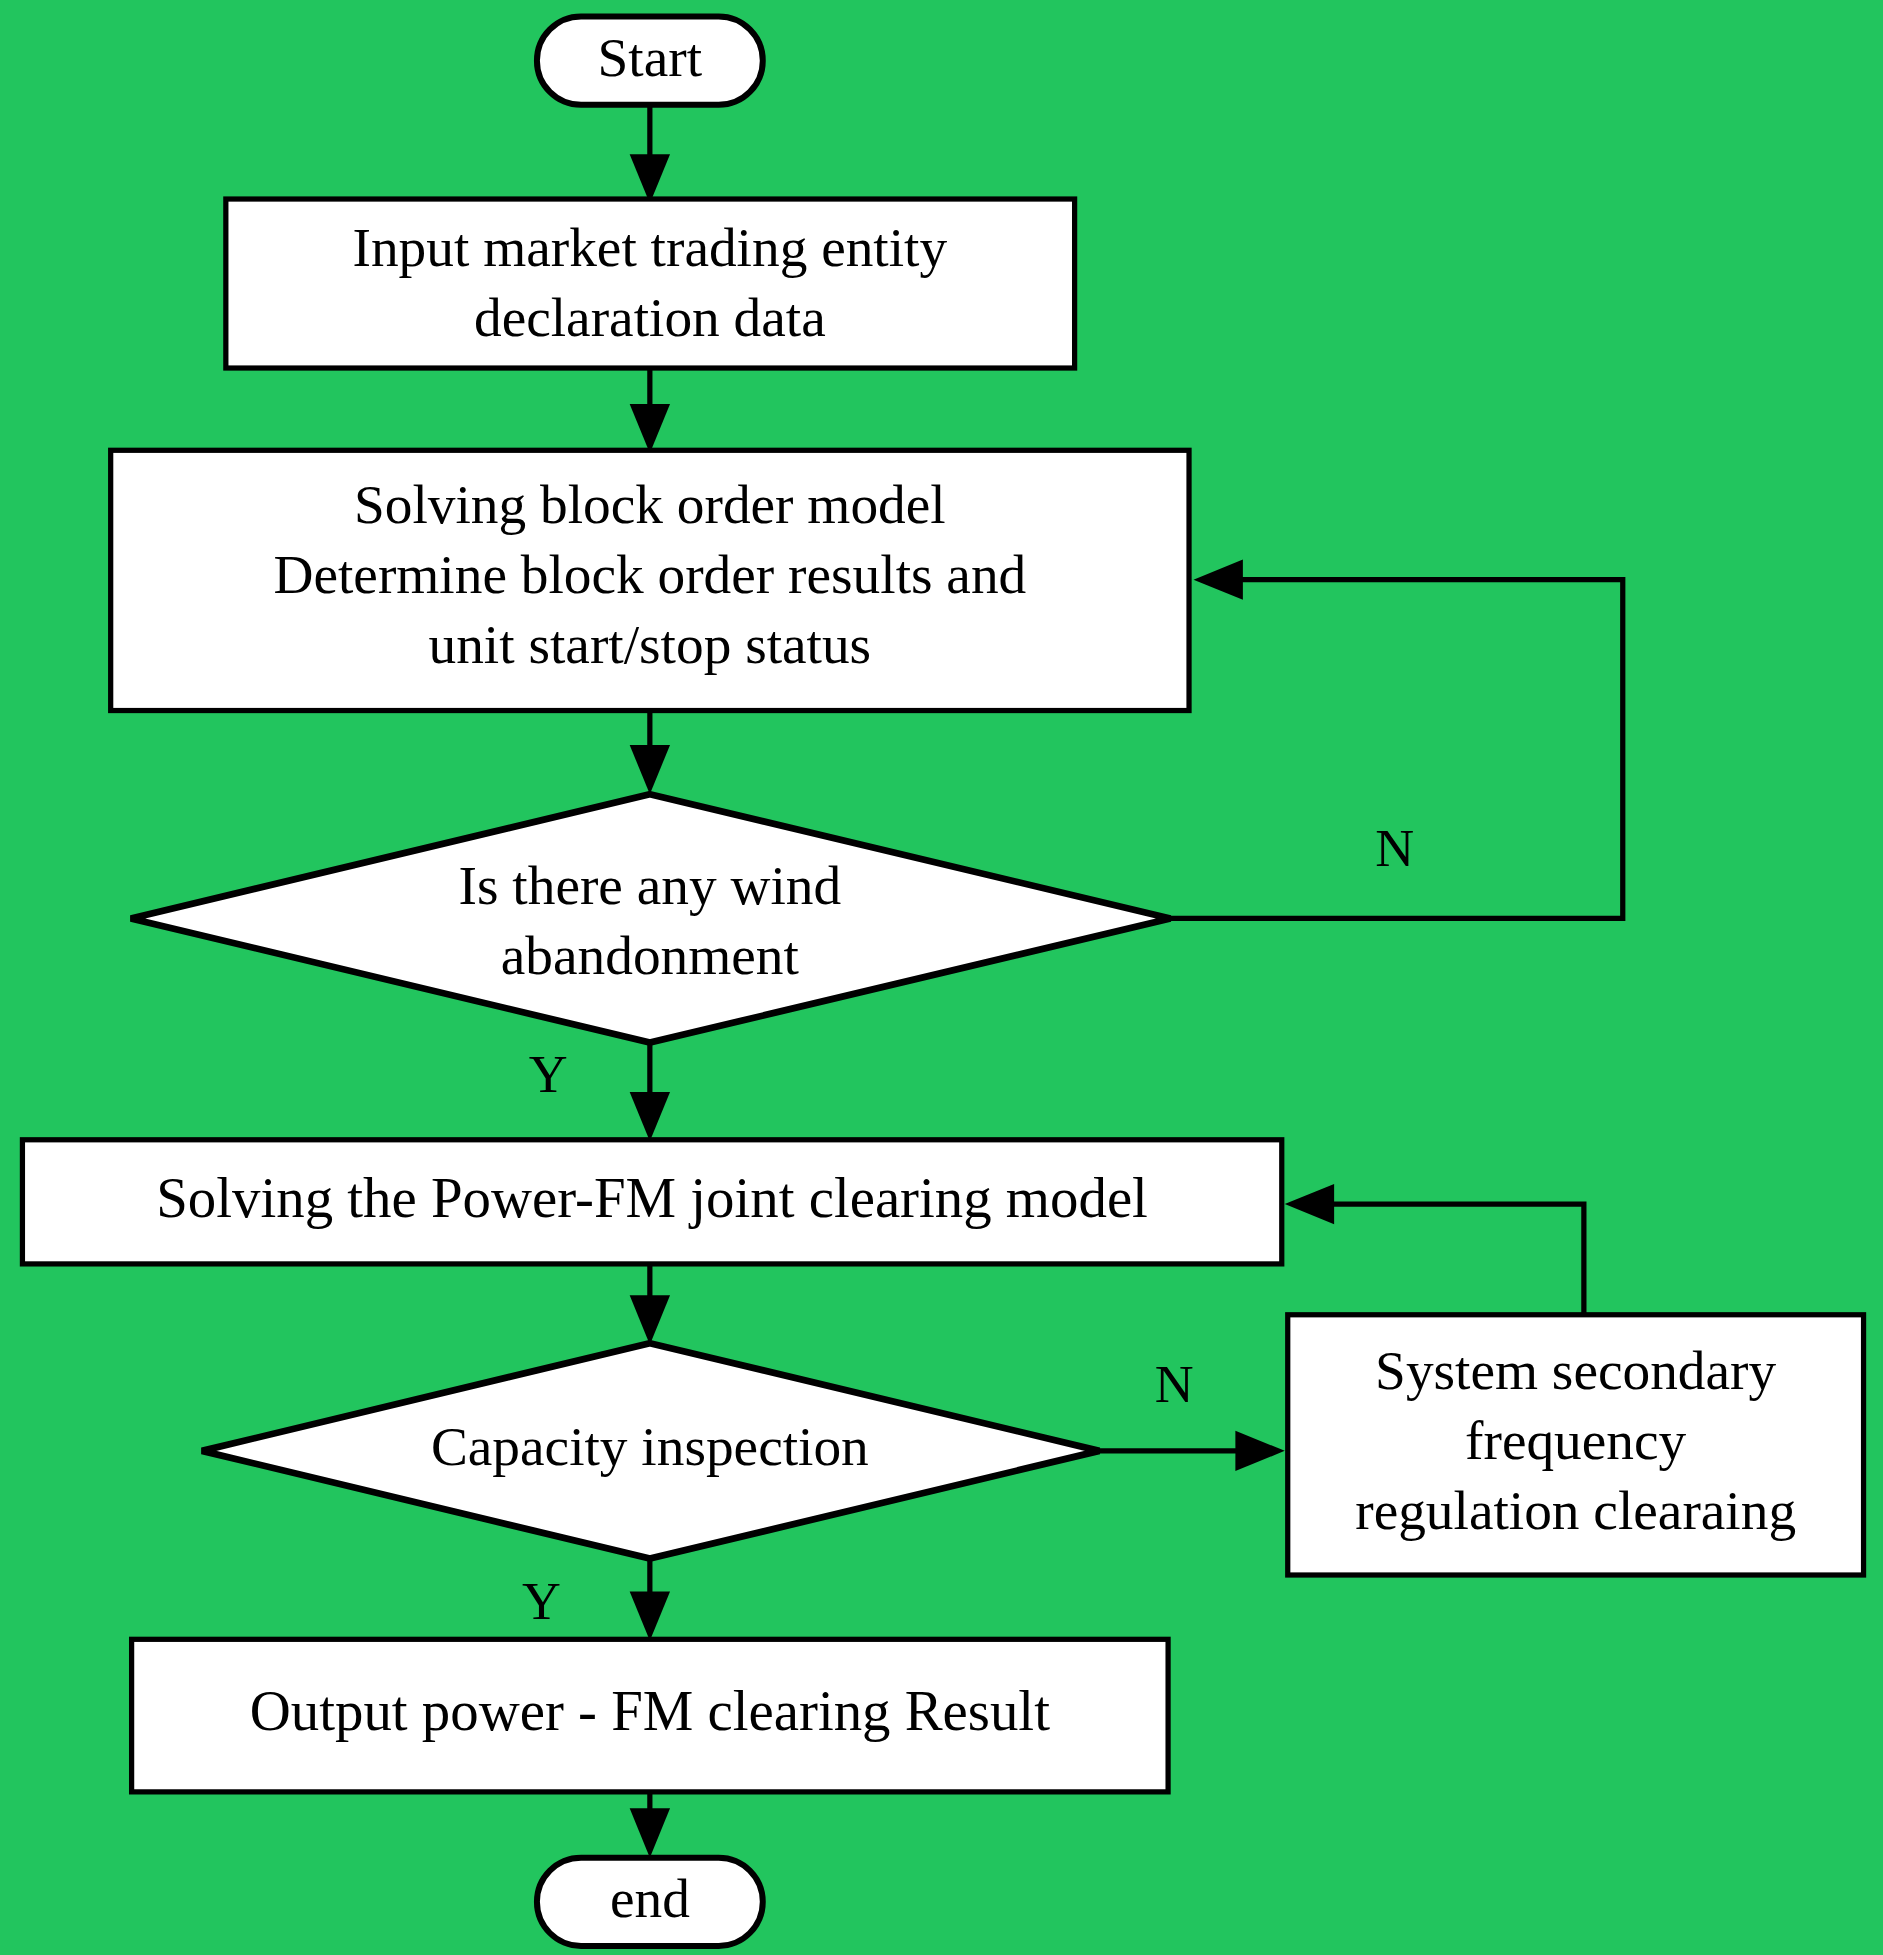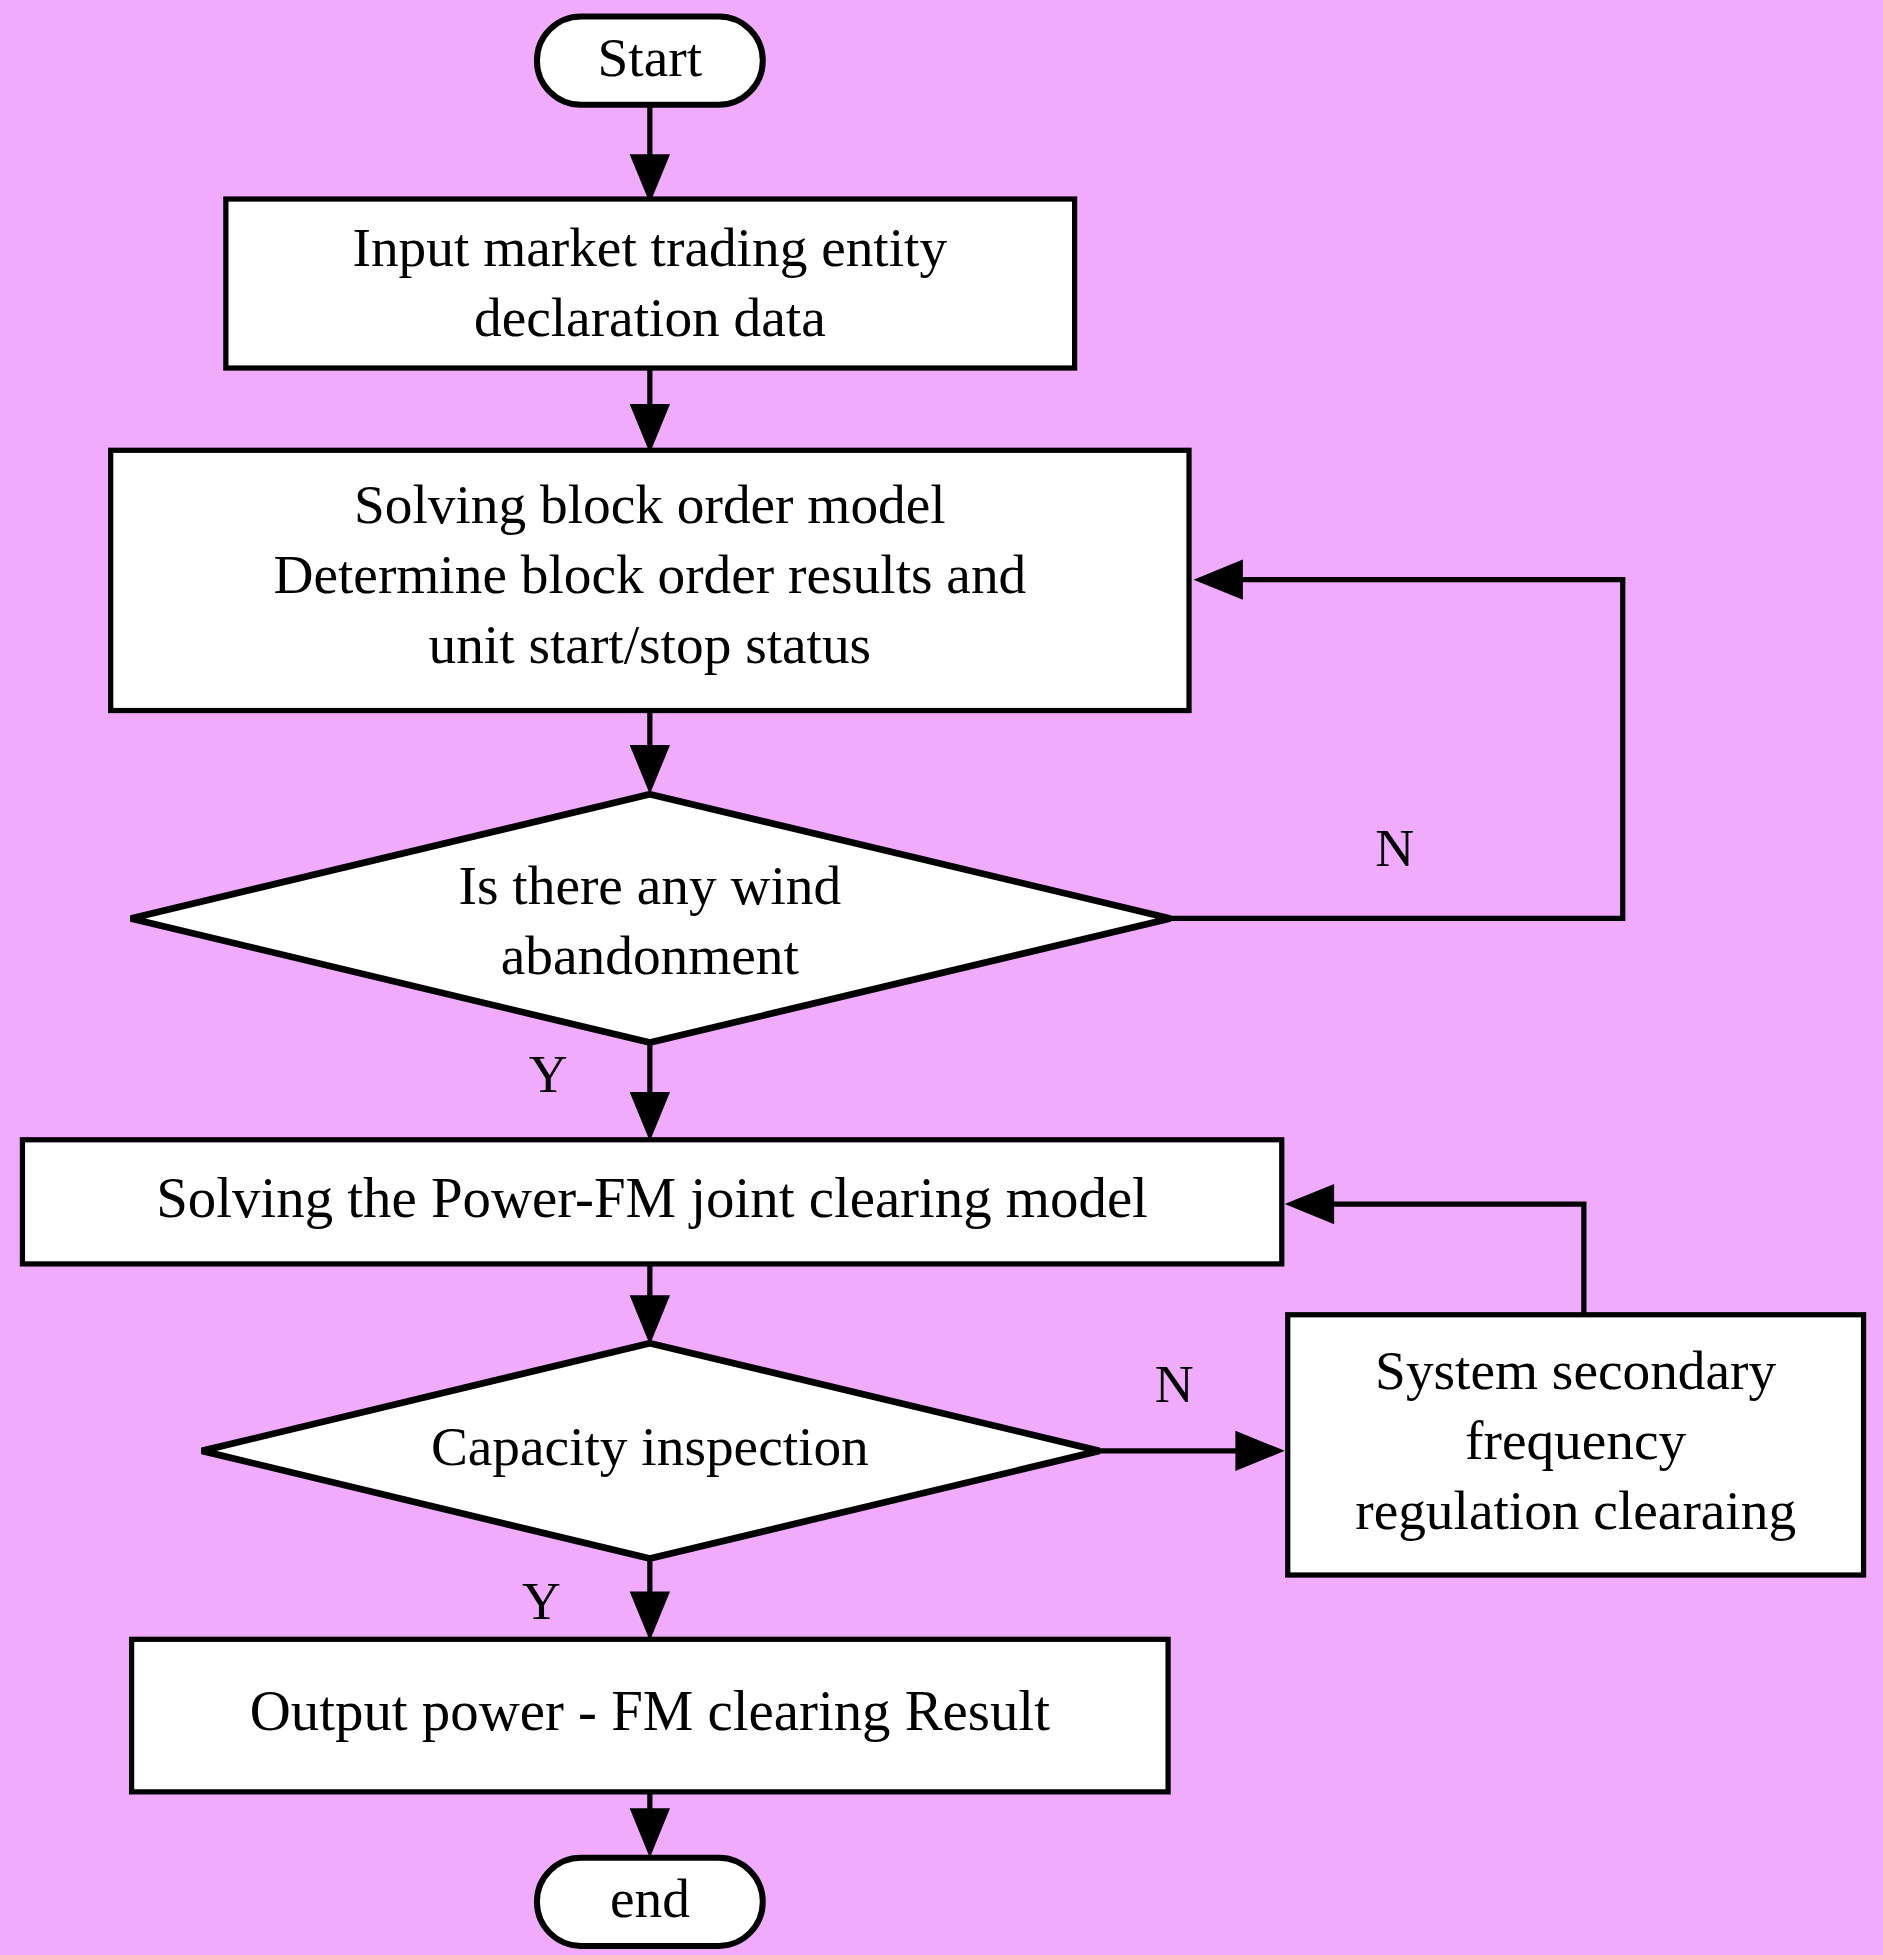--- a/index.html
+++ b/index.html
@@ -11,21 +11,21 @@
   body {
     width: 1883px;
     height: 1955px;
     overflow: hidden;
     font-family: "Liberation Serif", "DejaVu Serif", serif;
   }
   #flow-root {
     position: relative;
     width: 1883px;
     height: 1955px;
-    background: #f0abfc;
+    background: #22c55e;
   }
   svg#flow-svg {
     position: absolute;
     left: 0;
     top: 0;
     width: 1883px;
     height: 1955px;
     display: block;
   }
   .node-shape {

